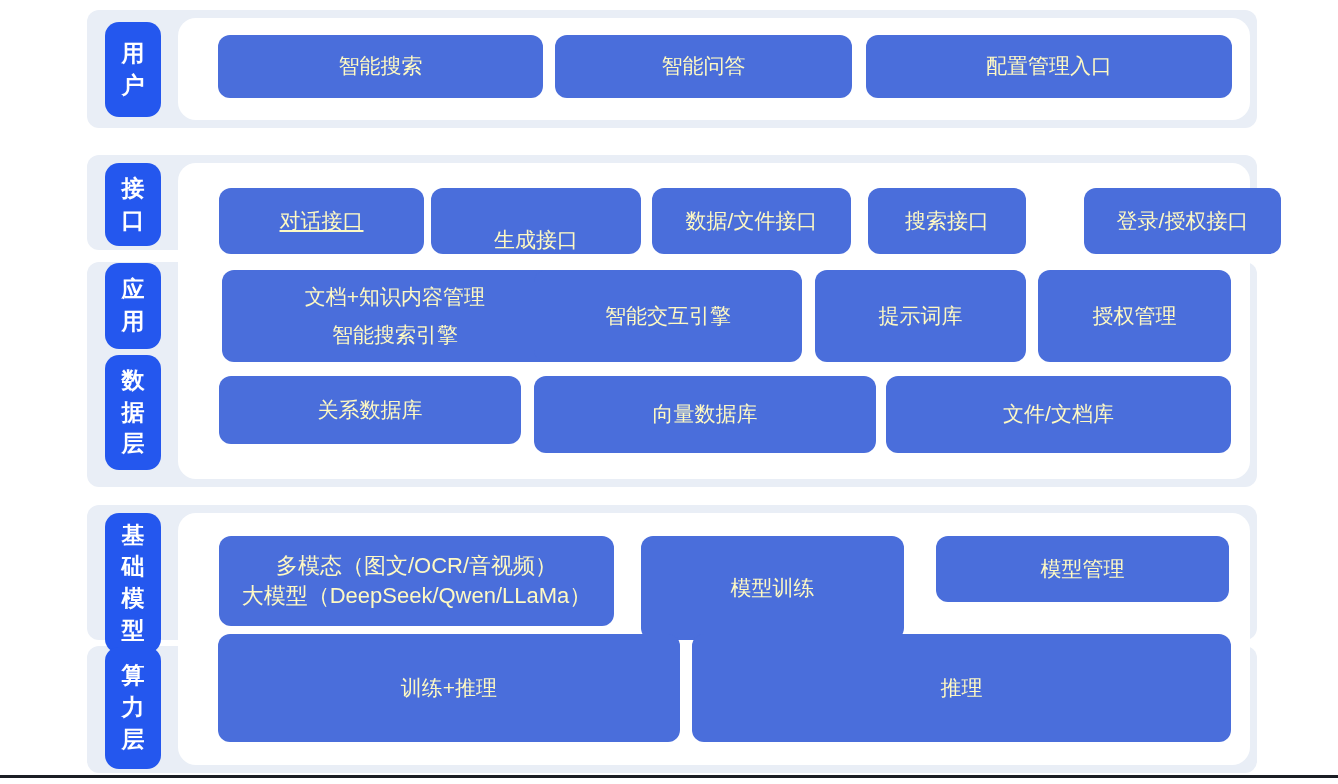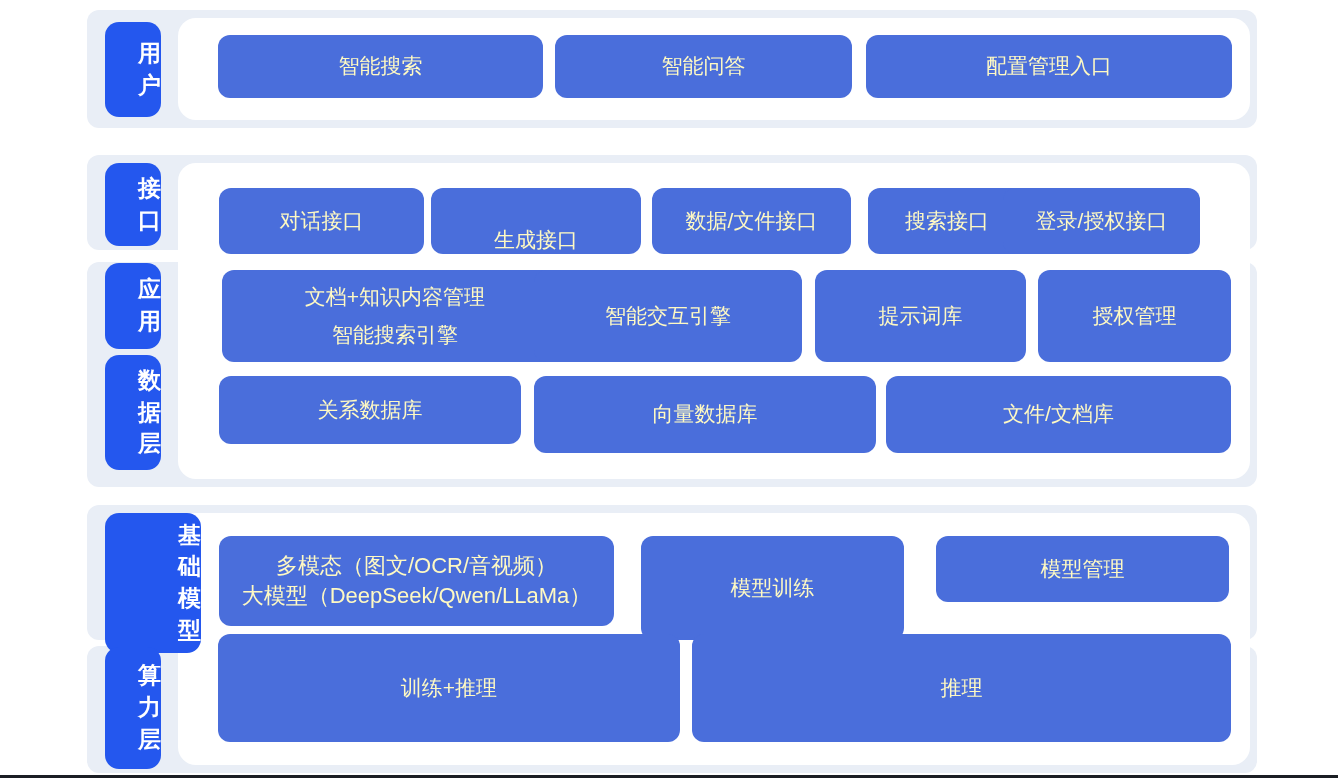--- a/index.html
+++ b/index.html
@@ -26,21 +26,21 @@
     border-radius: 18px;
   }
   .vlabel {
     position: absolute;
     left: 105px;
     width: 56px;
     background: var(--label_bg, #2457ee);
     border-radius: 14px;
     display: flex;
     align-items: center;
-    justify-content: flex-end;
+    justify-content: center;
     color: #ffffff;
     font-weight: bold;
     font-size: 23px;
     line-height: 1.38;
   }
   .vlabel > span {
     display: block;
     width: 1em;
     word-break: break-all;
     text-align: center;
@@ -87,50 +87,50 @@
     </div>
   <div class="vlabel" style="top:163px; height:83px;">
       <span>接口</span>
     </div>
   <div class="vlabel" style="top:263px; height:86px;">
       <span>应用</span>
     </div>
   <div class="vlabel" style="top:355px; height:115px;">
       <span>数据层</span>
     </div>
-  <div class="vlabel" style="top:513px; height:140px;padding-left:40px;">
+  <div class="vlabel" style="top:513px; height:140px;">
       <span>基础模型</span>
     </div>
   <div class="vlabel" style="top:647px; height:122px;">
       <span>算力层</span>
     </div>
 
   <div class="block" style="left:218px; top:35px; width:325px; height:63px;">
       <span>智能搜索</span>
     </div>
   <div class="block" style="left:555px; top:35px; width:297px; height:63px;">
       <span>智能问答</span>
     </div>
   <div class="block" style="left:866px; top:35px; width:366px; height:63px;">
       <span>配置管理入口</span>
     </div>
 
-  <div class="block" style="left:219px;  top:188px; width:205px; height:66px;">
+  <div class="block" style="left:219px;  top:188px; width:205px; height:66px;text-decoration:underline;">
       <span>对话接口</span>
     </div>
   <div class="block" style="left:431px;  top:188px; width:210px; height:66px;justify-content:flex-end;">
       <span>生成接口</span>
     </div>
   <div class="block" style="left:652px;  top:188px; width:199px; height:66px;">
       <span>数据/文件接口</span>
     </div>
   <div class="block" style="left:868px;  top:188px; width:158px; height:66px;">
       <span>搜索接口</span>
     </div>
-  <div class="block" style="left:1003px; top:188px; width:197px; height:66px;">
+  <div class="block" style="left:1084px; top:188px; width:197px; height:66px;">
       <span>登录/授权接口</span>
     </div>
 
   <div class="block" style="left:222px;  top:270px; width:346px; height:92px;gap:9px;">
     <span>文档+知识内容管理</span>
     <span>智能搜索引擎</span>
   </div>
   <div class="block" style="left:534px;  top:270px; width:268px; height:92px;">
       <span>智能交互引擎</span>
     </div>

